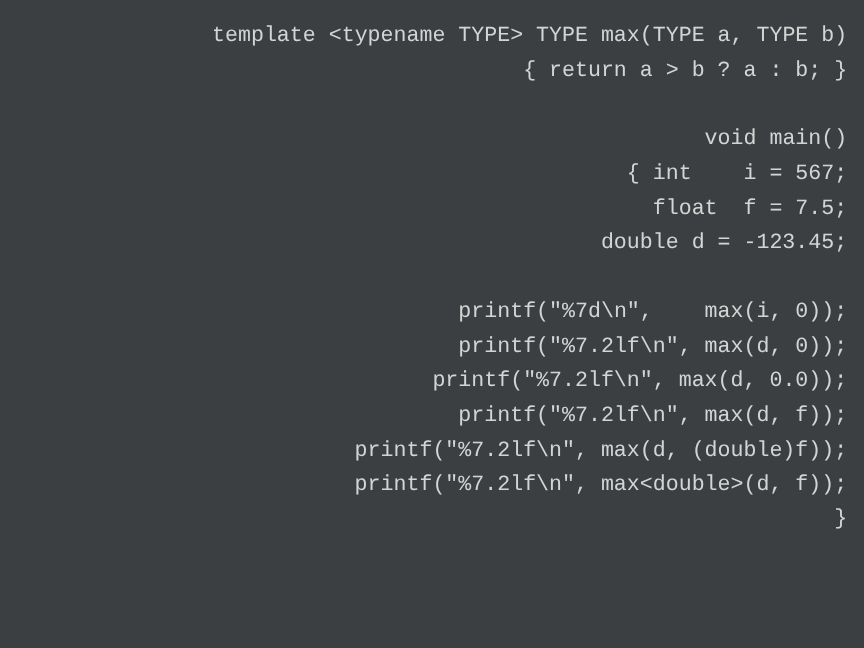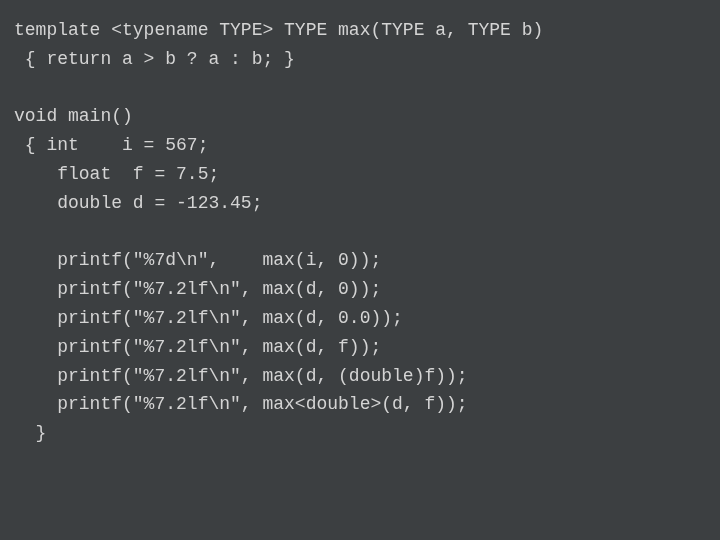--- a/index.html
+++ b/index.html
@@ -19,20 +19,21 @@
       overflow: hidden;
     }
 
     .code-block {
       line-height: 1.6;
       white-space: pre;
     }
 
     .line {
       display: block;
+      text-align: right;
     }
 
     .empty-line {
       display: block;
       height: 1.6em;
     }
   </style>
 </head>
 <body>
 

